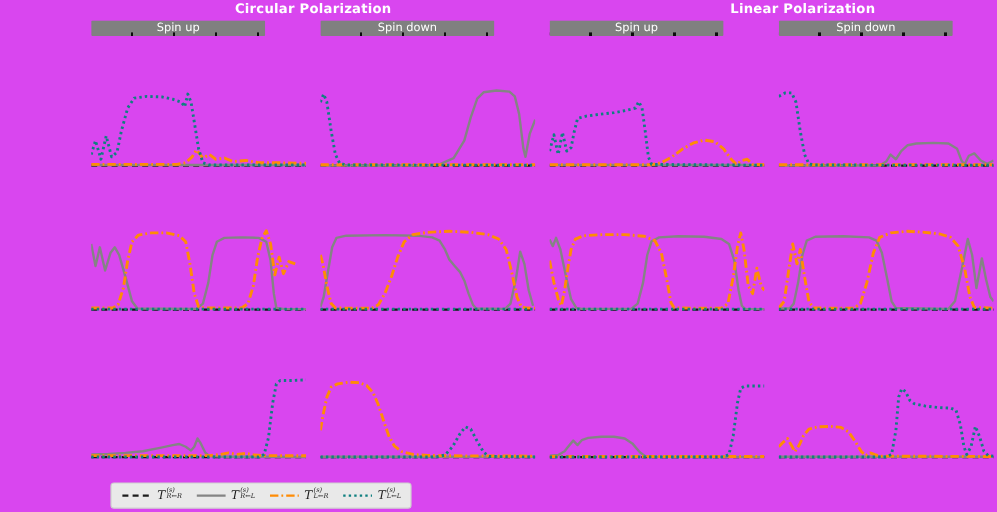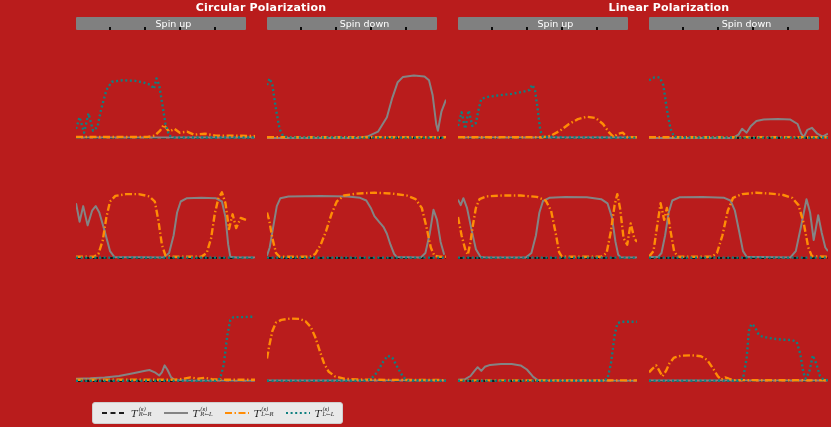--- a/index.html
+++ b/index.html
@@ -1,25 +1,25 @@
 <!DOCTYPE html>
 <html><head>
 <meta charset="utf-8">
 <style>
   html,body{margin:0;padding:0;background:#000;}
-  #fig{position:relative;width:831px;height:427px;background:#b91c1c;overflow:hidden;
+  #fig{position:relative;width:831px;height:427px;background:#d946ef;overflow:hidden;
        font-family:"DejaVu Sans","Liberation Sans",sans-serif;}
   .fig-title{position:absolute;top:1px;width:370px;text-align:center;color:#fff;
              font-size:11px;font-weight:bold;letter-spacing:.2px;}
   #title-circular{left:76px;} #title-linear{left:484px;}
   .colhdr{position:absolute;top:17px;width:145px;height:13px;background:#808080;
           color:#fff;font-size:9.5px;line-height:13px;text-align:center;border-radius:1px;
           background-image:repeating-linear-gradient(90deg,transparent 0 33px,#0b0b0b 33px 35px);
           background-size:100% 3px;background-position:bottom left;background-repeat:no-repeat;
-          background-color:#808080;padding-left:25px;}
+          background-color:#808080;}
   .c1{left:76px;} .c2{left:267px;} .c3{left:458px;} .c4{left:649px;}
   .panel{position:absolute;width:179px;}
   .r1{top:35px;height:105px;} .r2{top:160px;height:100px;} .r3{top:283px;height:100px;}
   .panel svg{width:179px;height:100%;display:block;}
   #legend{position:absolute;left:92px;top:402px;height:22px;background:#e9e9e9;
           border:1px solid #cfcfcf;border-radius:3px;display:flex;align-items:center;
           padding:0 8px;gap:11px;box-sizing:border-box;}
   .legend-item{display:flex;align-items:center;gap:4px;}
   .sample{width:26px;height:8px;flex:0 0 auto;}
   .lbl{font-family:"DejaVu Serif","Liberation Serif",serif;font-style:italic;

